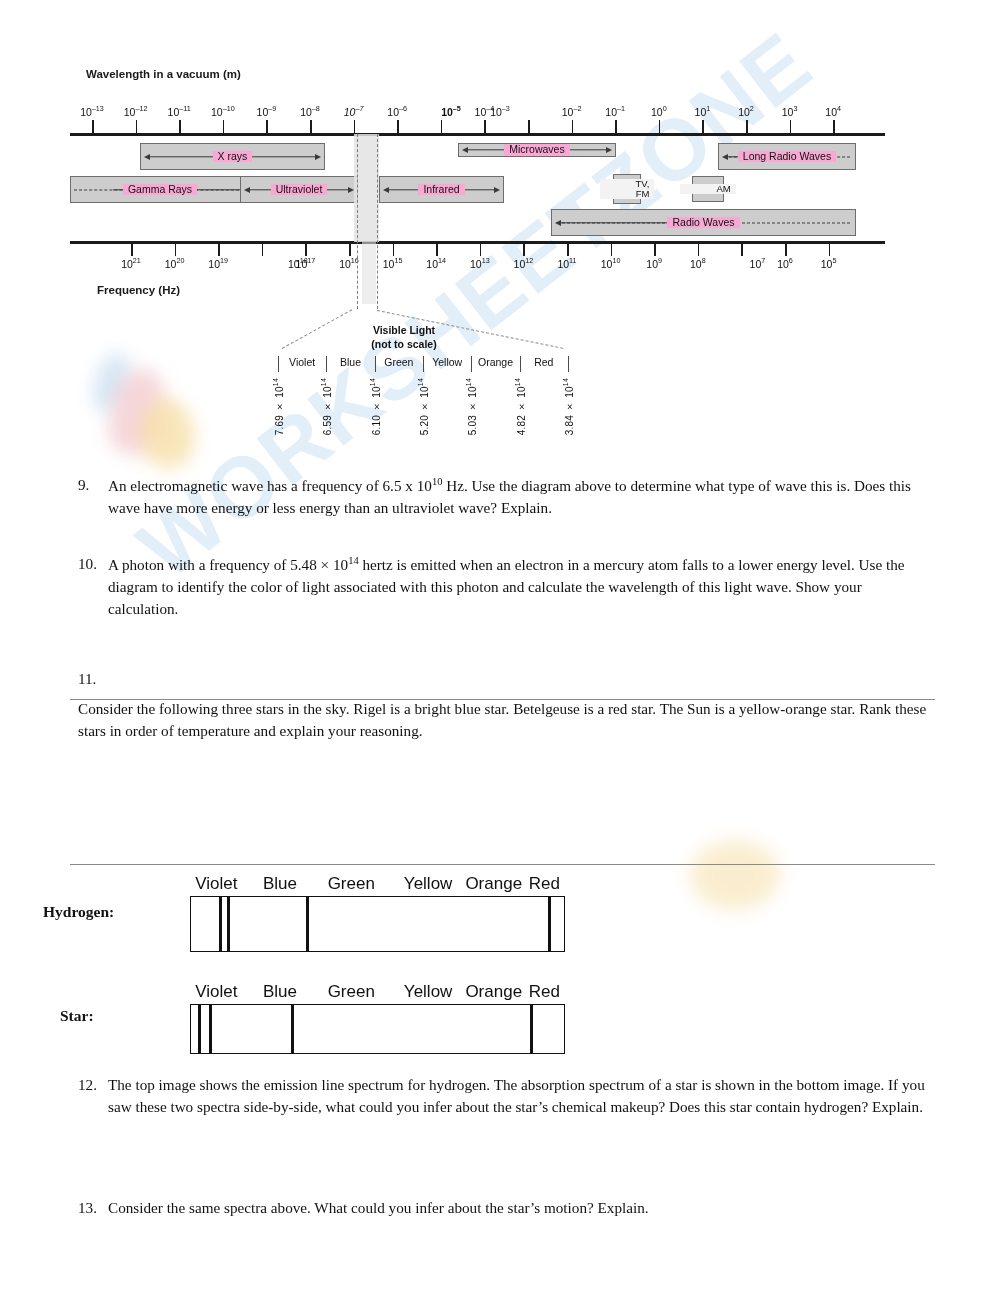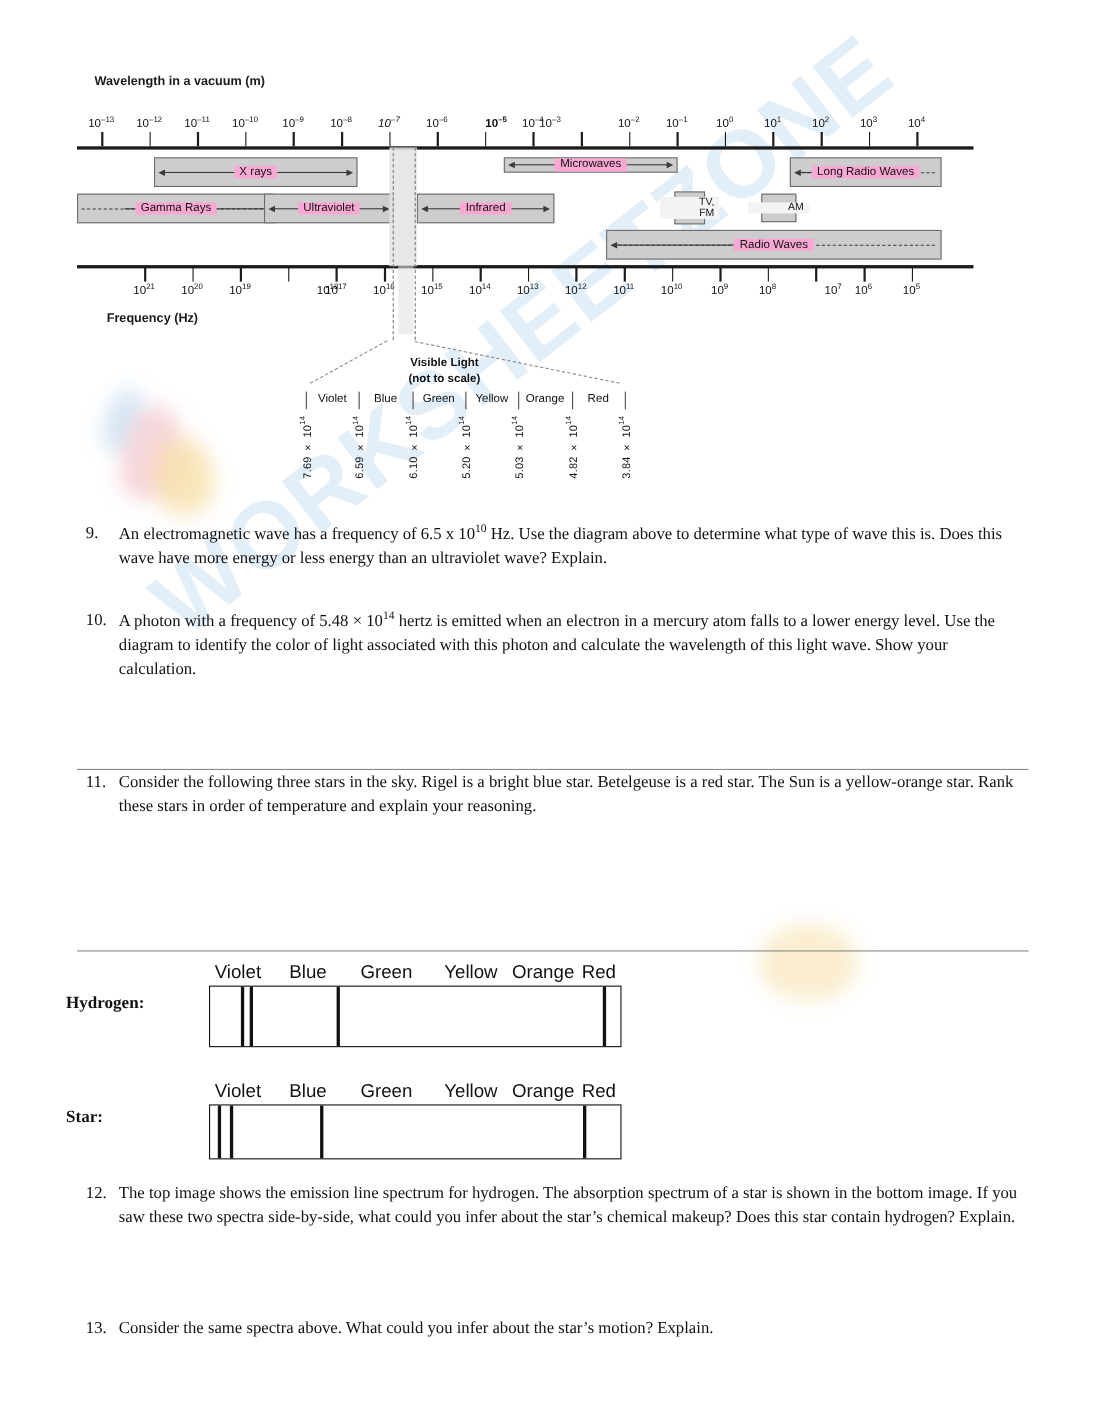--- a/index.html
+++ b/index.html
@@ -344,29 +344,29 @@
     <div class="body" id="q9-body">An electromagnetic wave has a frequency of 6.5 x 10<sup>10</sup> Hz. Use the diagram above to determine what type of wave this is. Does this wave have more energy or less energy than an ultraviolet wave? Explain.</div>
   </div>
 
   <div class="q" id="q10" style="left:78px; top:553px; width:852px;">
     <div class="num">10.</div>
     <div class="body" id="q10-body">A photon with a frequency of 5.48 × 10<sup>14</sup> hertz is emitted when an electron in a mercury atom falls to a lower energy level. Use the diagram to identify the color of light associated with this photon and calculate the wavelength of this light wave. Show your calculation.</div>
   </div>
 
   <div class="hr" style="left:70px; top:699px; width:865px;"></div>
 
-  <div class="q" id="q11" style="left:78px; top:700px; width:852px;">
+  <div class="q" id="q11" style="left:78px; top:668px; width:852px;flex-direction:column;">
     <div class="num">11.</div>
     <div class="body" id="q11-body">Consider the following three stars in the sky. Rigel is a bright blue star. Betelgeuse is a red star. The Sun is a yellow-orange star. Rank these stars in order of temperature and explain your reasoning.</div>
   </div>
 
   <div class="hr" style="left:70px; top:864px; width:865px;"></div>
 
   <div class="spec-block" id="hydrogen-block" style="left:0; top:870px; width:1000px; height:90px;">
-    <div class="spec-label" style="left:60px; top:33px;">Hydrogen:</div>
+    <div class="spec-label" style="left:43px; top:33px;">Hydrogen:</div>
     <div class="spec-colors" id="hyd-colors" style="left:190px; top:4px; width:375px;">
         <div class="spec-cname" style="left: 26.25px;">Violet</div>
         <div class="spec-cname" style="left: 90px;">Blue</div>
         <div class="spec-cname" style="left: 161.25px;">Green</div>
         <div class="spec-cname" style="left: 238.125px;">Yellow</div>
         <div class="spec-cname" style="left: 303.75px;">Orange</div>
         <div class="spec-cname" style="left: 354.375px;">Red</div>
       </div>
     <div class="spec-box" id="hyd-box" style="left:190px; top:26px; width:375px; height:56px;">
         <div class="spec-line" style="left: 27.528px;"></div>

